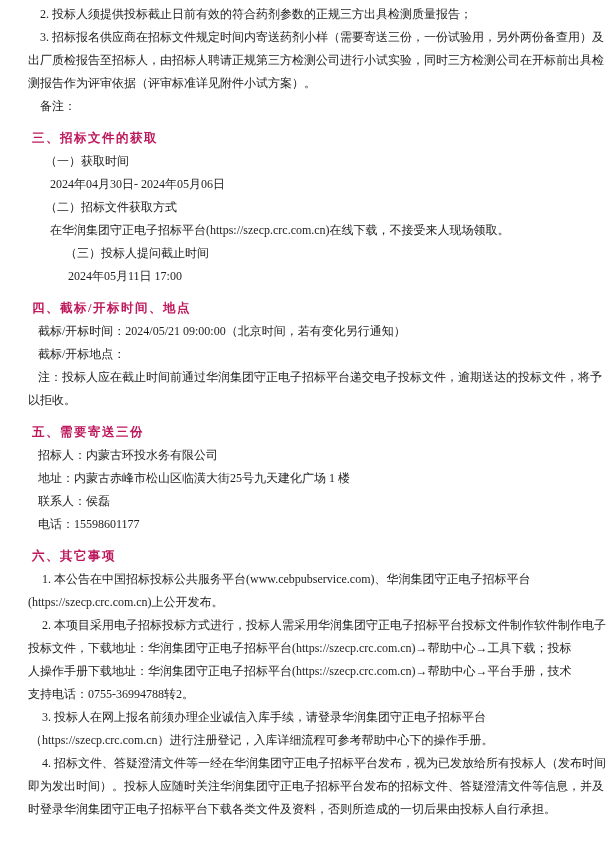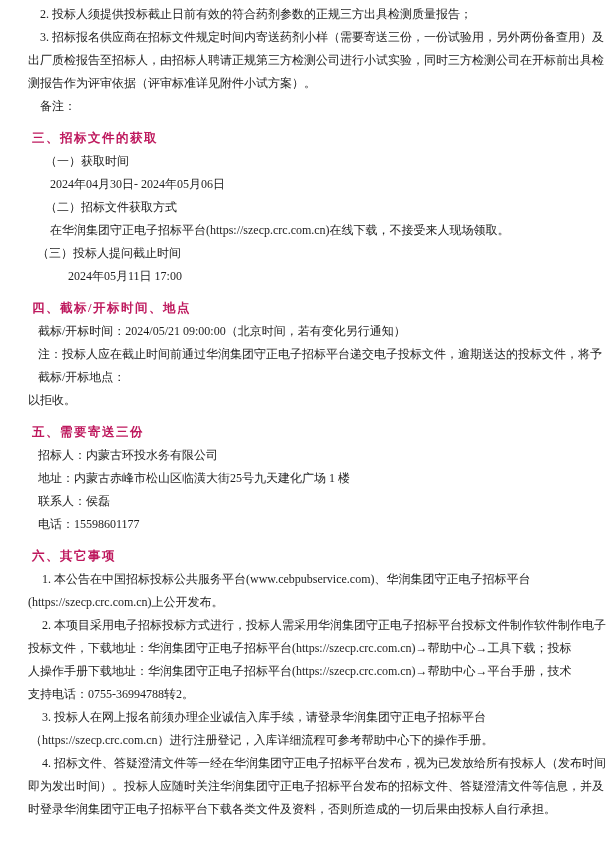--- a/index.html
+++ b/index.html
@@ -27,21 +27,21 @@
     margin-top:9px;
     color:#be185d;
   }
   .ml2{margin-left:2px}
   .ml4{margin-left:4px}
   .ml10{margin-left:10px}
   .ml12{margin-left:12px}
   .ml14{margin-left:14px}
   .ml17{margin-left:17px}
   .ml22{margin-left:22px}
-  .ml25{margin-left:9px}
+  .ml25{margin-left:37px}
   .ml40{margin-left:40px}
 </style>
 </head>
 <body>
 
 <div class="page">
 
   <div class="ln ml12">2. 投标人须提供投标截止日前有效的符合药剂参数的正规三方出具检测质量报告；</div>
   <div class="ln ml12">3. 招标报名供应商在招标文件规定时间内寄送药剂小样（需要寄送三份，一份试验用，另外两份备查用）及</div>
   <div class="ln">出厂质检报告至招标人，由招标人聘请正规第三方检测公司进行小试实验，同时三方检测公司在开标前出具检</div>
@@ -51,22 +51,22 @@
   <div class="ln hd ml4">三、招标文件的获取</div>
   <div class="ln ml17">（一）获取时间</div>
   <div class="ln ml22">2024年04月30日- 2024年05月06日</div>
   <div class="ln ml17">（二）招标文件获取方式</div>
   <div class="ln ml22">在华润集团守正电子招标平台(https://szecp.crc.com.cn)在线下载，不接受来人现场领取。</div>
   <div class="ln ml25">（三）投标人提问截止时间</div>
   <div class="ln ml40">2024年05月11日 17:00</div>
 
   <div class="ln hd ml4">四、截标/开标时间、地点</div>
   <div class="ln ml10">截标/开标时间：2024/05/21 09:00:00（北京时间，若有变化另行通知）</div>
+  <div class="ln ml10">截标/开标地点：</div>
   <div class="ln ml10">注：投标人应在截止时间前通过华润集团守正电子招标平台递交电子投标文件，逾期送达的投标文件，将予</div>
-  <div class="ln ml10">截标/开标地点：</div>
   <div class="ln">以拒收。</div>
 
   <div class="ln hd ml4">五、需要寄送三份</div>
   <div class="ln ml10">招标人：内蒙古环投水务有限公司</div>
   <div class="ln ml10">地址：内蒙古赤峰市松山区临潢大街25号九天建化广场 1 楼</div>
   <div class="ln ml10">联系人：侯磊</div>
   <div class="ln ml10">电话：15598601177</div>
 
   <div class="ln hd ml4">六、其它事项</div>
   <div class="ln ml14">1. 本公告在中国招标投标公共服务平台(www.cebpubservice.com)、华润集团守正电子招标平台</div>

